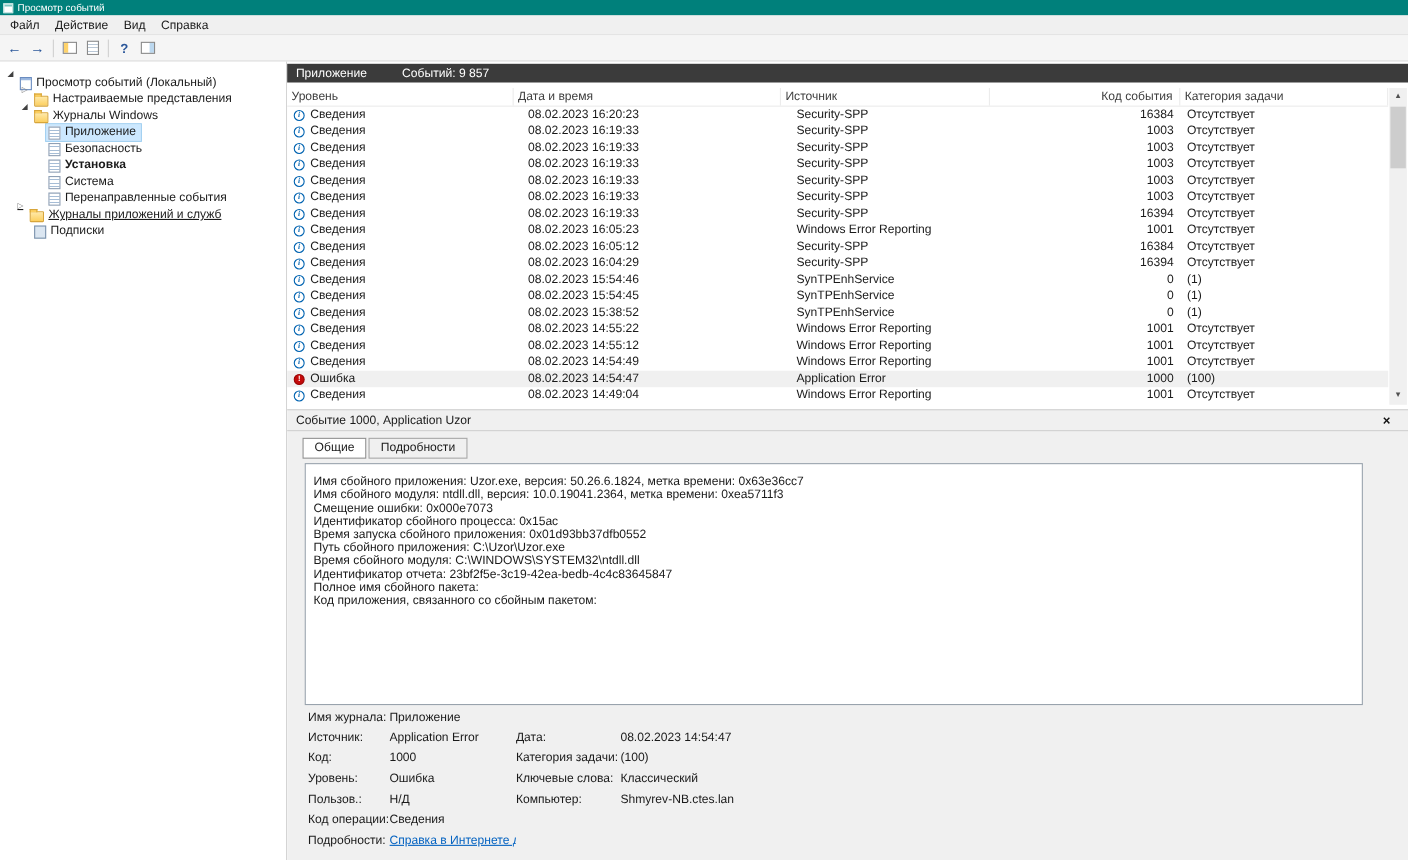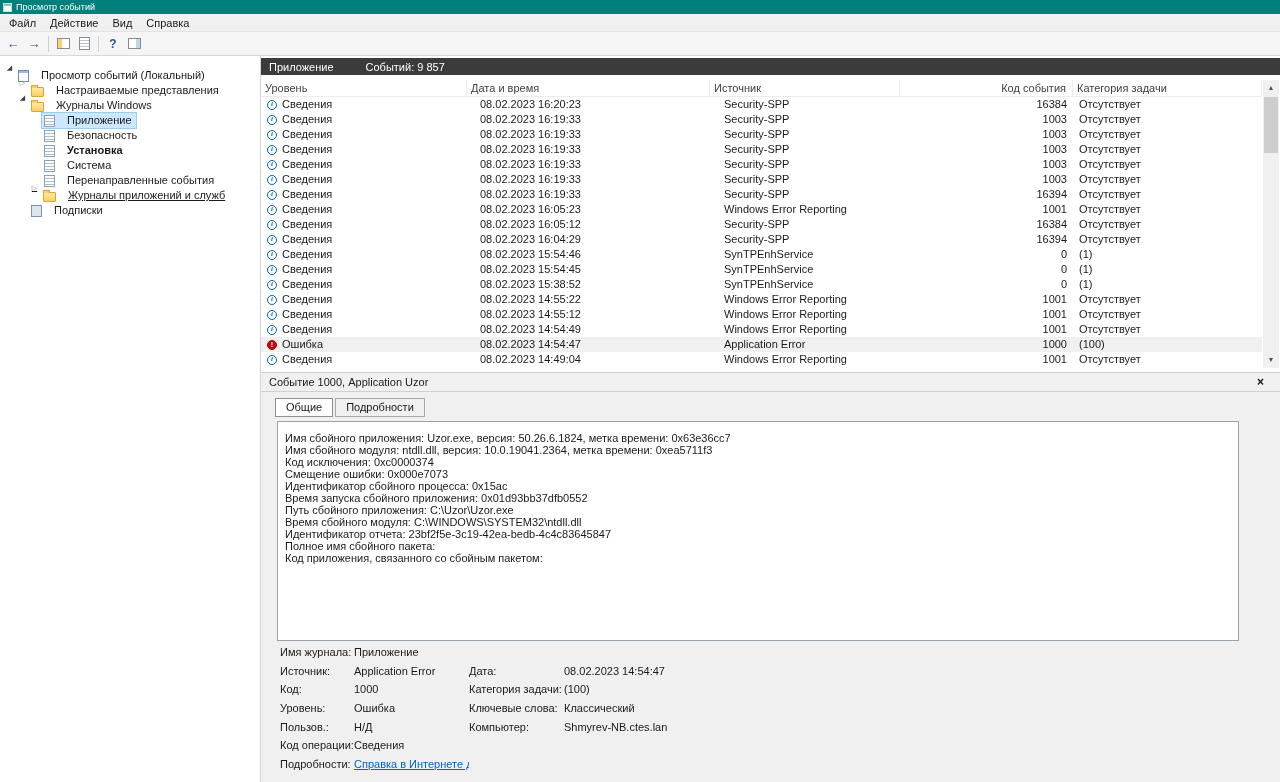--- a/index.html
+++ b/index.html
@@ -26,21 +26,21 @@
   .tb-ic.pane { width:13px; height:11px; box-shadow:inset -4px 0 0 #bcd8ef; }
   .help-q { color:#2b579a; font-weight:bold; font-size:12px; }
 
   
   .content { display:flex; height:726px; }
   .sidebar { width:261px; background:#fff; border-right:1px solid #d4d4d4; padding-top:4px; overflow:hidden; }
   .tree-item { height:15px; display:flex; align-items:center; white-space:nowrap; cursor:default; }
   .expander { width:13px; flex:0 0 13px; text-align:center; line-height:15px; }
   .expander.collapsed { color:#808080; font-size:7px; }
   .expander.expanded { color:#404040; font-size:7px; }
-  .tree-entry { display:flex; align-items:center; gap:12px; height:15px; padding:0 4px 0 2px;margin-top:16px; }
+  .tree-entry { display:flex; align-items:center; gap:4px; height:15px; padding:0 4px 0 2px;margin-top:16px; }
   .tree-item.selected .tree-entry { background:#cce8ff; outline:1px solid #9bcdf0; }
   .tree-icon { flex:0 0 auto; }
   .tree-icon.event-viewer { width:11px; height:12px; background:#fff; border:1px solid #6a8cc0; box-shadow:inset 0 2px 0 #9db9e0; }
   .tree-icon.folder { width:13px; height:10px; background:linear-gradient(#ffe9a8,#fccf5f); border:1px solid #d7a53a; border-radius:1px; position:relative; margin-top:2px; }
   .tree-icon.folder::before { content:""; position:absolute; top:-3px; left:-1px; width:5px; height:2px; background:#fccf5f; border:1px solid #d7a53a; border-bottom:none; }
   .tree-icon.log { width:11px; height:12px; background:#fff; border:1px solid #8fa0b5; background-image:repeating-linear-gradient(#fff 0 2px,#a6bdd6 2px 3px); }
   .tree-icon.subscriptions { width:11px; height:12px; background:#dbe6f1; border:1px solid #7c93ad; }
   .tree-label { line-height:15px; }
 
   .main { position:relative; flex:1; background:#fff; overflow:hidden; }
@@ -177,21 +177,21 @@
             <span class="tree-label">Система</span>
           </span>
         </div>
         <div class="tree-item" style="padding-left: 29px;">
           <span class="expander none"></span>
           <span class="tree-entry">
             <span class="tree-icon log"></span>
             <span class="tree-label">Перенаправленные события</span>
           </span>
         </div>
-        <div class="tree-item" style="padding-left: 28px; text-decoration: underline;">
+        <div class="tree-item" style="padding-left: 12px; text-decoration: underline;">
           <span class="expander collapsed">▷</span>
           <span class="tree-entry">
             <span class="tree-icon folder"></span>
             <span class="tree-label">Журналы приложений и служб</span>
           </span>
         </div>
         <div class="tree-item" style="padding-left: 16px;">
           <span class="expander none"></span>
           <span class="tree-entry">
             <span class="tree-icon subscriptions"></span>
@@ -407,21 +407,20 @@
           <span>Событие 1000, Application Uzor</span>
           <span class="detail-close">×</span>
         </div>
         <div class="tabs" id="tabs">
             <span class="tab active">Общие</span>
             <span class="tab">Подробности</span>
           </div>
         <div class="desc-box" id="desc">
             <div class="desc-line">Имя сбойного приложения: Uzor.exe, версия: 50.26.6.1824, метка времени: 0x63e36cc7</div>
             <div class="desc-line">Имя сбойного модуля: ntdll.dll, версия: 10.0.19041.2364, метка времени: 0xea5711f3</div>
-            <div class="desc-line">Код исключения: 0xc0000374</div>
             <div class="desc-line">Смещение ошибки: 0x000e7073</div>
             <div class="desc-line">Идентификатор сбойного процесса: 0x15ac</div>
             <div class="desc-line">Время запуска сбойного приложения: 0x01d93bb37dfb0552</div>
             <div class="desc-line">Путь сбойного приложения: C:\Uzor\Uzor.exe</div>
             <div class="desc-line">Время сбойного модуля: C:\WINDOWS\SYSTEM32\ntdll.dll</div>
             <div class="desc-line">Идентификатор отчета: 23bf2f5e-3c19-42ea-bedb-4c4c83645847</div>
             <div class="desc-line">Полное имя сбойного пакета:</div>
             <div class="desc-line">Код приложения, связанного со сбойным пакетом:</div>
           </div>
         <div class="fields" id="fields">

